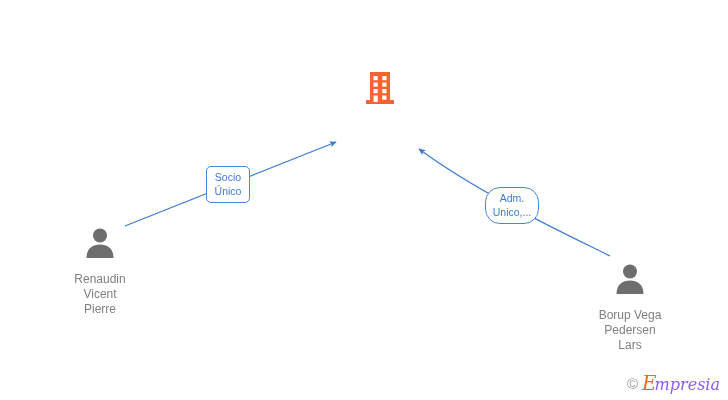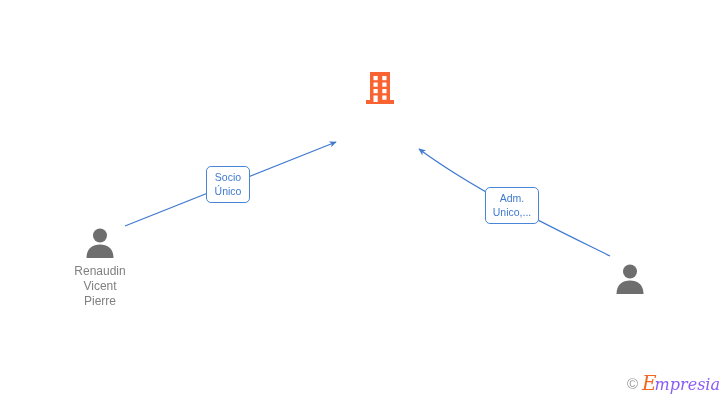--- a/index.html
+++ b/index.html
@@ -53,21 +53,21 @@
     width: 130px;
     text-align: center;
   }
   .person-left  { left: 35px;  top: 226px; }
   .person-right { left: 565px; top: 262px; }
   .person-icon {
     display: flex;
     justify-content: center;
   }
   .person-label {
-    margin-top: 4px;
+    margin-top: 12px;
     font-size: 12px;
     color: #808080;
     line-height: 15px;
     white-space: pre-line;
   }
 
   
   .rel-box {
     position: absolute;
     box-sizing: border-box;
@@ -75,21 +75,21 @@
     border: 1px solid #4a86d8;
     border-radius: 5px;
     color: #3f7ad0;
     font-size: 10.5px;
     line-height: 14px;
     text-align: center;
     padding: 3px 4px 4px 4px;
     white-space: pre-line;
   }
   .rel-socio { left: 206px; top: 166px; width: 44px; }
-  .rel-adm   { left: 485px; top: 187px; width: 54px; }
+  .rel-adm   { left: 485px; top: 187px; width: 54px; border-radius: 15px; }
 
   
   .watermark {
     position: absolute;
     right: 8px;
     bottom: 6px;
     display: flex;
     align-items: center;
     gap: 4px;
   }
@@ -164,20 +164,23 @@
 Pierre</div>
   </div>
 
   <div class="person-node person-right">
     <div class="person-icon">
       <svg width="34" height="34" viewBox="0 0 34 34" xmlns="http://www.w3.org/2000/svg">
         <circle cx="17" cy="9.5" r="7" fill="#6e6e6e"></circle>
         <path d="M 3.5 32 C 3.5 22.5 9.5 18.5 17 18.5 C 24.5 18.5 30.5 22.5 30.5 32 Z" fill="#6e6e6e"></path>
       </svg>
     </div>
+    <div class="person-label">Borup Vega
+Pedersen
+Lars</div>
   </div>
 
   <div class="rel-box rel-socio">Socio
 Único</div>
 
   <div class="rel-box rel-adm">Adm.
 Unico,...</div>
 
   <div class="watermark">
     <span class="wm-c">©</span>

